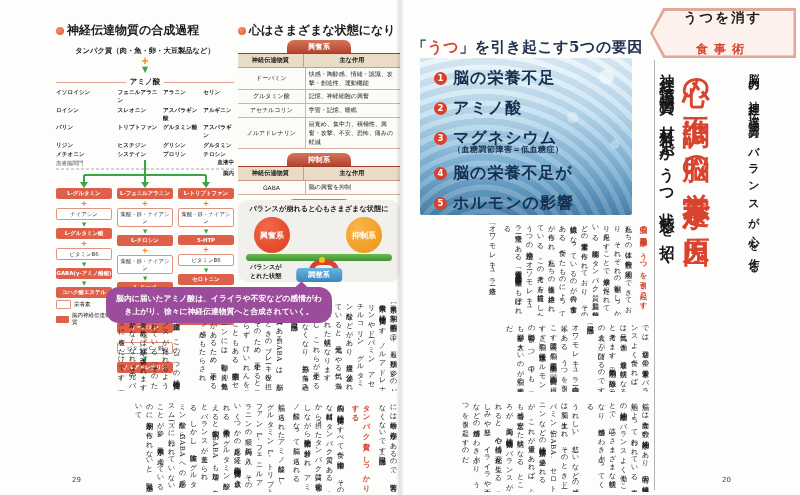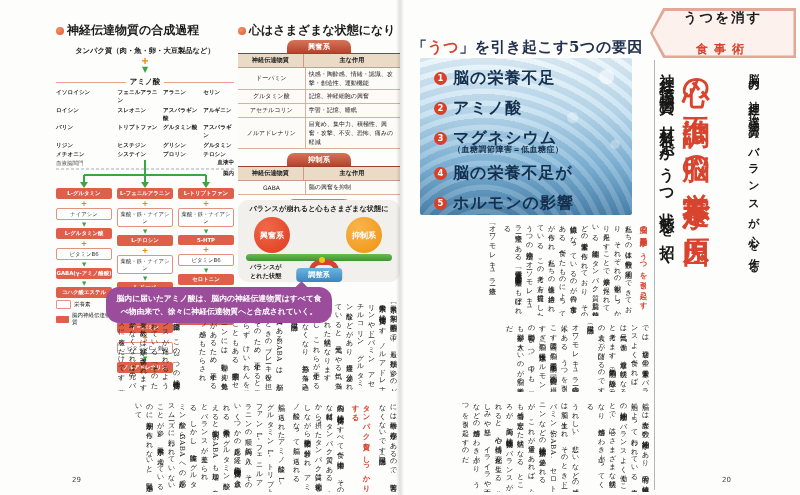--- a/index.html
+++ b/index.html
@@ -294,21 +294,21 @@
     <div class="bal-title">バランスが崩れると心もさまざまな状態に</div>
     <div class="ball red">興奮系</div>
     <div class="ball org">抑制系</div>
     <div class="beam"></div>
     <div class="fulcrum"></div>
     <div class="adjust-pill">調整系</div>
     <div class="bal-state" style="white-space:pre-line;">バランスが
 とれた状態</div>
   </div>
 
-  <div class="abs bubble">脳内に届いたアミノ酸は、脳内の神経伝達物質はすべて食べ物由来で、徐々に神経伝達物質へと合成されていく。</div>
+  <div class="abs bubble">脳内に届いたアミノ酸は、イライラや不安などの感情がわき上がり、徐々に神経伝達物質へと合成されていく。</div>
 
   <div class="abs vtext band-la">
       <div>「興奮系、抑制系、調整系の中で、最も種類が多いのが興奮系の神経伝達物質です。ノルアドレナリンやドーパミン、アセチルコリン、グルタミン酸などがあり、適度に分泌されていると、元気でやる気に満ちあふれた状態になります。しかし、これらが不足すると元気がなくなり、気分が落ち込みます」（溝口医師）</div>
       <div>抑制系の神経伝達物質であるGABAは、脳が興奮したときのブレーキ役を担う。そのため、不足すると興奮が鎮まらず、けいれんを起こすこともある。調整系のセロトニンには、行動を抑え気分を保つ働きがあるため、不足すると抑うつ感がもたらされる。</div>
       <div>抗うつ治療薬は、この3つの神経伝達物質のバランスが保たれるように設計されている。「そのため、薬を飲めば症状が改善されますが、薬がなくなれば元のバランスに戻るだけです。薬</div>
     </div>
   <div class="abs vtext band-lb">
       <div>には耐性や依存症があるので、弊害も少なくないです」（溝口医師）</div>
       <div class="sub">タンパク質を しっかり摂取する</div>
       <div>脳内の神経伝達物質はすべて食べ物由来で、その主な材料はタンパク質である。食事から摂ったタンパク質は消化管を移動しながら消化酵素で分解され、アミノ酸になって脳に送られる。</div>

